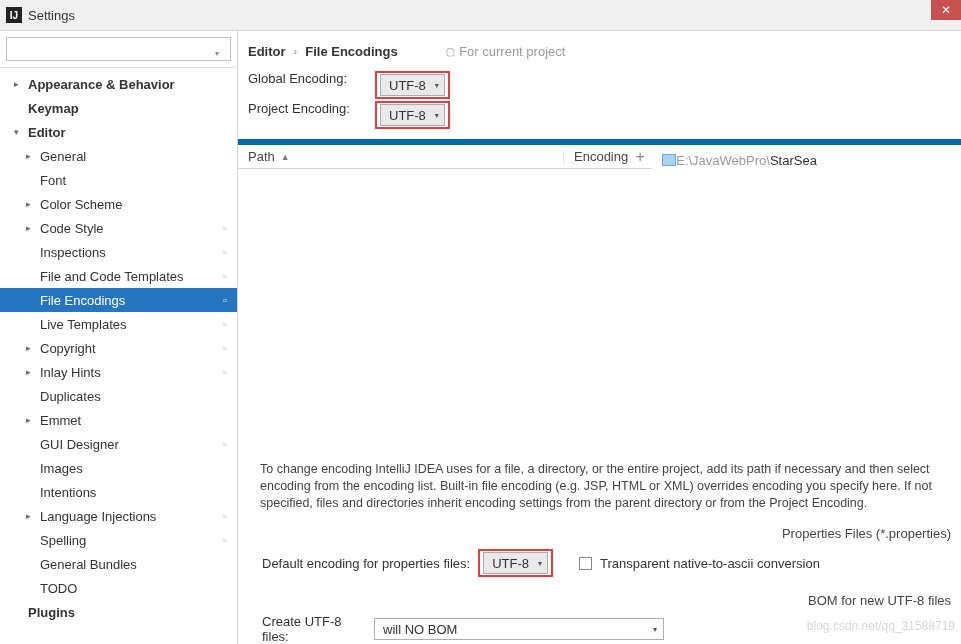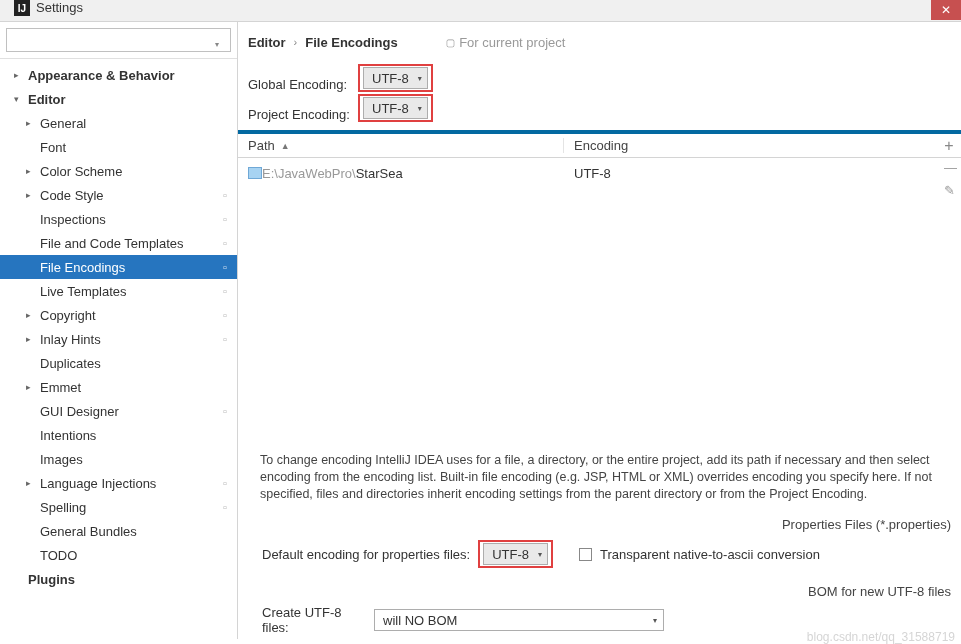--- a/index.html
+++ b/index.html
@@ -1,19 +1,19 @@
 <!DOCTYPE html>
 <html><head>
 <meta charset="utf-8">
 <style>
 * { box-sizing: border-box; margin: 0; padding: 0; font-family: "Segoe UI", Arial, sans-serif; font-size: 13px; }
 body { width: 961px; height: 644px; overflow: hidden; background: #fff; color: #333; }
 
 
-.titlebar { height: 22px; background: #f0f0f0; display: flex; padding-left: 14px; border-bottom: 1px solid #d4d4d4; position: relative; }
+.titlebar { height: 31px; background: #f0f0f0; display: flex; align-items: center; padding-left: 6px; border-bottom: 1px solid #d4d4d4; position: relative; }
 .titlebar .icon { width: 16px; height: 16px; background: #222; color: #fff; display: flex; align-items: center; justify-content: center; font-size: 10px; font-weight: bold; margin-right: 6px; }
 .titlebar .title { font-size: 13px; }
 .closebtn { position: absolute; right: 0; top: 0; width: 30px; height: 20px; background: #c75050; color: #fff; display: flex; align-items: center; justify-content: center; font-size: 12px; }
 
 .container { display: flex; height: calc(644px - 27px); }
 
 
 .left { width: 238px; border-right: 1px solid #d4d4d4; display: flex; flex-direction: column; }
 .searchwrap { padding: 6px; border-bottom: 1px solid #e0e0e0; }
 .search { width: 100%; height: 24px; border: 1px solid #c0c0c0; padding: 0 18px 0 20px; position: relative; }
@@ -34,27 +34,27 @@
 
 .right { flex: 1; display: flex; flex-direction: column; padding: 0; overflow: hidden; }
 .breadcrumb { display: flex; align-items: center; height: 32px; padding: 8px 10px 0 10px; gap: 8px; }
 .breadcrumb .bc1 { font-weight: bold; color: #333; }
 .breadcrumb .sep { color: #888; font-size: 11px; }
 .breadcrumb .bc2 { font-weight: bold; color: #333; }
 .breadcrumb .hint { color: #999; margin-left: 40px; font-size: 12px; display: flex; align-items: center; gap: 4px; }
 .breadcrumb .hint .hicon { font-size: 10px; }
 
 .enc-rows { padding: 8px 10px 4px 10px; }
-.enc-row { display: flex; align-items: flex-end; height: 30px; }
+.enc-row { display: flex; align-items: flex-start; height: 30px; gap: 17px; }
 .enc-row .lbl { width: 110px; }
 .selbox { height: 22px; border: 1px solid #adadad; background: #e9e9e9; padding: 0 18px 0 8px; display: flex; align-items: center; position: relative; min-width: 60px; }
 .selbox .arrow { position: absolute; right: 5px; font-size: 8px; color: #555; }
 .hl { border: 2px solid #e04040; padding: 1px 3px; display: inline-flex; }
 
-.table { flex: 1; border-top: 4px solid #0369a1; margin: 4px 0 0 0; display: flex; flex-direction: column; }
+.table { flex: 1; border-top: 6px solid #0369a1; margin: 4px 0 0 0; display: flex; flex-direction: row; }
 .thead { display: flex; height: 24px; border-bottom: 1px solid #d4d4d4; background: #fff; align-items: center; }
 .thead .thcol { padding-left: 10px; color: #444; display: flex; align-items: center; gap: 6px; }
 .thead .c1 { width: 326px; border-right: 1px solid #e4e4e4; }
 .thead .c2 { flex: 1; }
 .thead .add { width: 24px; text-align: center; color: #888; font-size: 16px; }
 .tbody { flex: 1; position: relative; padding-top: 4px; }
 .trow { display: flex; height: 22px; align-items: center; }
 .trow .td1 { width: 326px; padding-left: 10px; display: flex; align-items: center; gap: 0; }
 .trow .td2 { flex: 1; padding-left: 10px; }
 .trow .ficon { width: 14px; height: 12px; background: #a7d3f2; border: 1px solid #6fa8d6; display: inline-block; }
@@ -67,21 +67,21 @@
 .prop-row { display: flex; align-items: center; padding: 6px 10px 6px 24px; gap: 8px; }
 .chk { width: 13px; height: 13px; border: 1px solid #888; display: inline-block; }
 
 .bom-row { display: flex; align-items: center; padding: 4px 10px 4px 24px; gap: 8px; }
 .widesel { height: 22px; border: 1px solid #adadad; background: #fff; padding: 0 20px 0 8px; display: flex; align-items: center; position: relative; width: 290px; }
 .widesel .arrow { position: absolute; right: 6px; font-size: 8px; color: #555; }
 
 .bom-info { padding: 2px 10px 4px 135px; font-size: 12.5px; }
 .bom-info .link { color: #2675bf; }
 
-.watermark { position: absolute; right: 6px; bottom: 0; color: #d5d5d5; font-size: 12px; pointer-events: none; }
+.watermark { position: absolute; right: 6px; bottom: 11px; color: #d5d5d5; font-size: 12px; pointer-events: none; }
 </style>
 </head>
 <body>
 
 <div class="titlebar">
   <div class="icon">IJ</div>
   <div class="title">Settings</div>
   <div class="closebtn">✕</div>
 </div>
 
@@ -93,20 +93,24 @@
         <input class="search" placeholder="" style="">
         <span class="dd">▾</span>
       </div>
     </div>
     <div class="tree" id="tree">
         <div class="tree-item level0 bold">
           <span class="exp ">▸</span>
           <span class="label">Appearance &amp; Behavior</span>
         </div>
         <div class="tree-item level0 bold">
+          <span class="exp none">▸</span>
+          <span class="label">Keymap</span>
+        </div>
+        <div class="tree-item level0 bold">
           <span class="exp ">▾</span>
           <span class="label">Editor</span>
         </div>
         <div class="tree-item level1">
           <span class="exp ">▸</span>
           <span class="label">General</span>
         </div>
         <div class="tree-item level1">
           <span class="exp none">▸</span>
           <span class="label">Font</span>
@@ -158,25 +162,25 @@
           <span class="exp ">▸</span>
           <span class="label">Emmet</span>
         </div>
         <div class="tree-item level1">
           <span class="exp none">▸</span>
           <span class="label">GUI Designer</span>
           <span class="mark">▫</span>
         </div>
         <div class="tree-item level1">
           <span class="exp none">▸</span>
+          <span class="label">Images</span>
+        </div>
+        <div class="tree-item level1">
+          <span class="exp none">▸</span>
           <span class="label">Intentions</span>
-        </div>
-        <div class="tree-item level1">
-          <span class="exp none">▸</span>
-          <span class="label">Images</span>
         </div>
         <div class="tree-item level1">
           <span class="exp ">▸</span>
           <span class="label">Language Injections</span>
           <span class="mark">▫</span>
         </div>
         <div class="tree-item level1">
           <span class="exp none">▸</span>
           <span class="label">Spelling</span>
           <span class="mark">▫</span>

